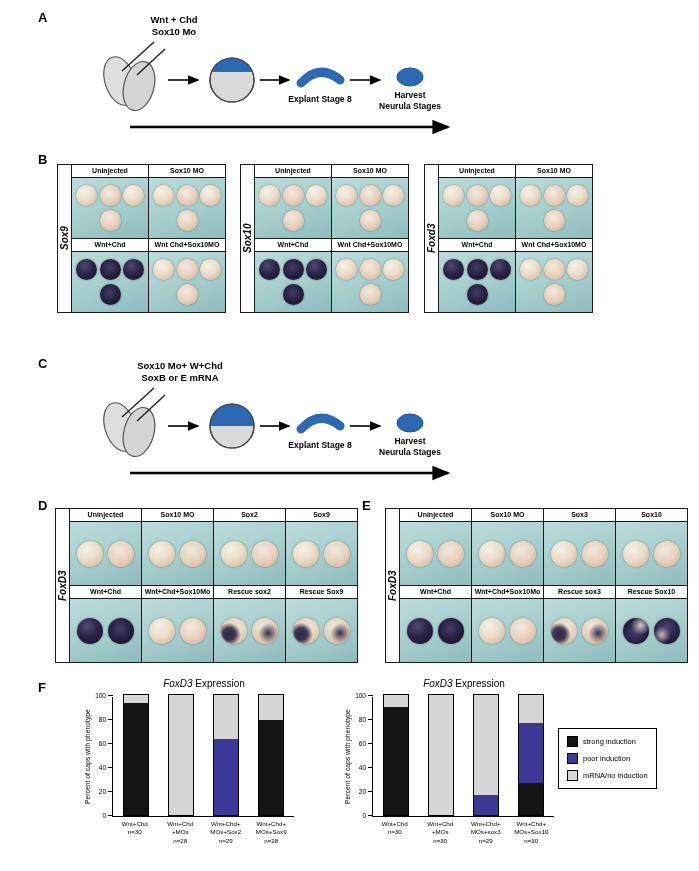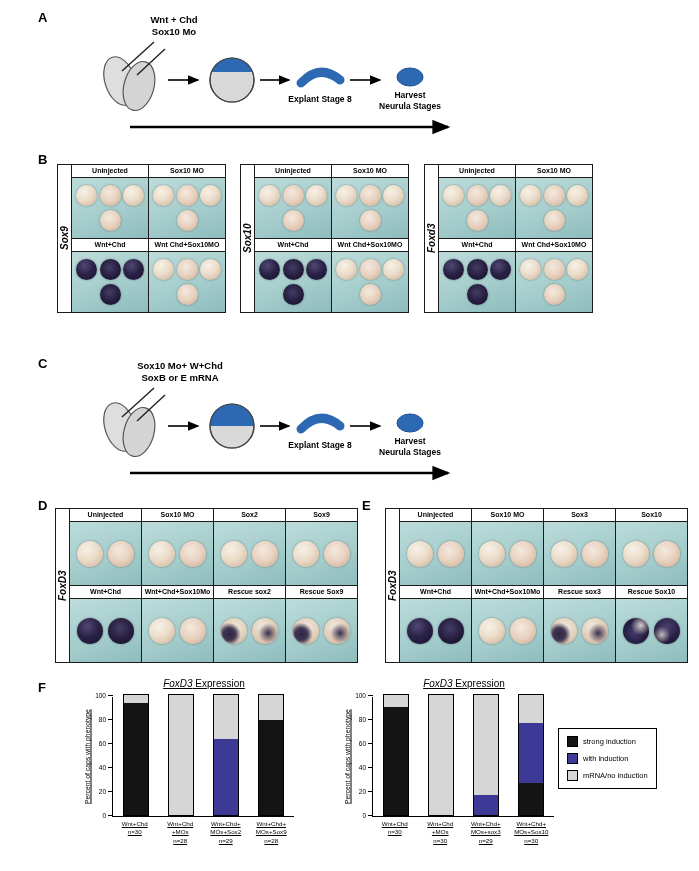--- a/index.html
+++ b/index.html
@@ -56,21 +56,21 @@
       radial-gradient(circle at 68% 28%, rgba(242,233,220,.85) 0%, rgba(242,233,220,0) 38%),
       radial-gradient(circle at 45% 55%, #463e6b 0%, #241d42 55%, #140f2c 100%);
   }
   .e-mixeddark.v2 {
     background:
       radial-gradient(circle at 30% 65%, rgba(242,233,220,.75) 0%, rgba(242,233,220,0) 35%),
       radial-gradient(circle at 50% 35%, #4a4170 0%, #272045 55%, #15102e 100%);
   }
 
   
-  .chart { position: absolute; width: 216px; text-decoration: underline; }
+  .chart { position: absolute; width: 216px; }
   .c-title { font-size: 10px; text-align: center; margin-left: 28px; margin-bottom: 8px; }
   .c-body { display: flex; align-items: flex-start; }
   .c-ylab {
     writing-mode: vertical-rl; transform: rotate(180deg);
     font-size: 6.8px; height: 120px; width: 10px;
     display: flex; align-items: center; justify-content: center; text-align: center;
   }
   .c-plotcol { width: 182px; margin-left: 20px; }
   .c-plot {
     position: relative; height: 120px; display: flex; align-items: flex-end;
@@ -473,21 +473,21 @@
         </div>
       </div>
     </div>
   <div class="legend" style="left:558px;top:728px">
       <div class="lg-row">
         <div class="lg-swatch" style="background: rgb(20, 20, 20);"></div>
         <div class="lg-label">strong induction</div>
       </div>
       <div class="lg-row">
         <div class="lg-swatch" style="background: rgb(60, 58, 150);"></div>
-        <div class="lg-label">with induction</div>
+        <div class="lg-label">poor induction</div>
       </div>
       <div class="lg-row">
         <div class="lg-swatch" style="background: rgb(214, 214, 214);"></div>
         <div class="lg-label">mRNA/no induction</div>
       </div>
     </div>
 
 </div>
 
 </body></html>

